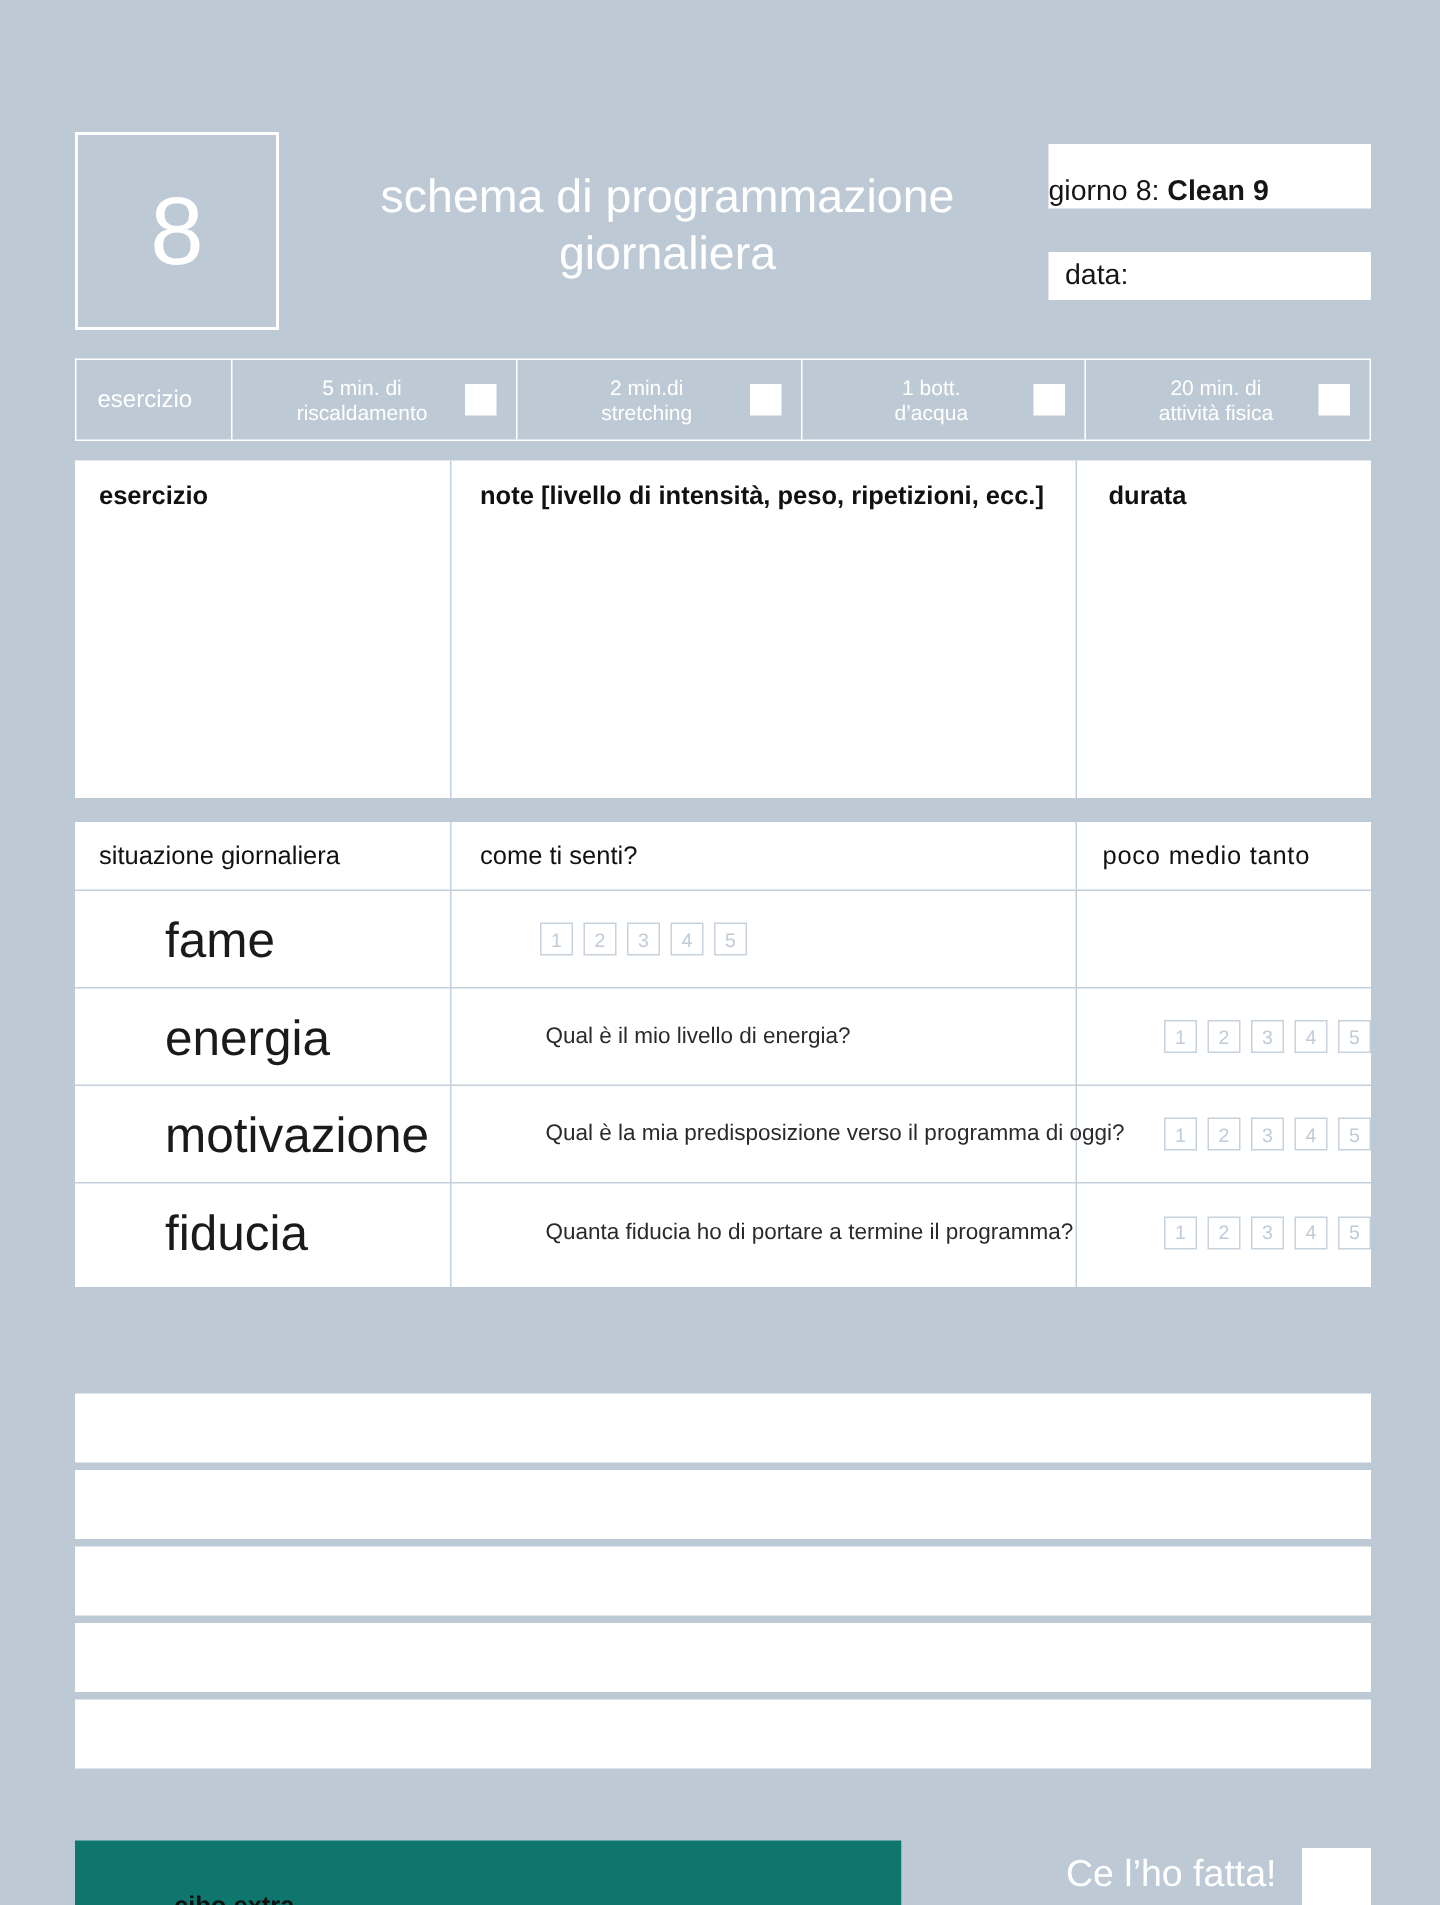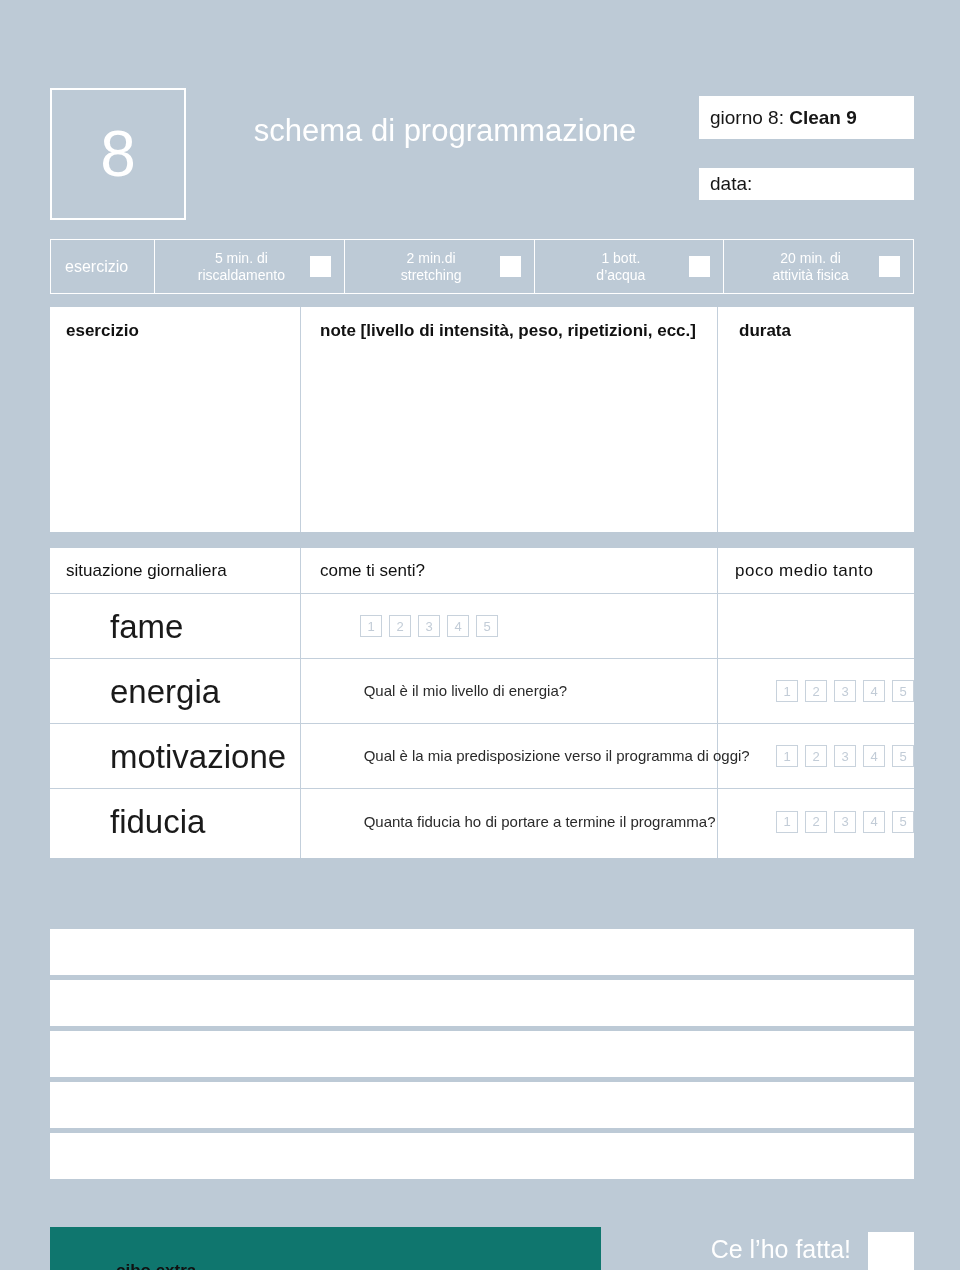--- a/index.html
+++ b/index.html
@@ -58,22 +58,21 @@
     font-weight: 300;
     line-height: 1.22;
   }
 
   .day-label-box {
     position: absolute;
     left: 699px; top: 96px;
     width: 215px; height: 43px;
     background: #ffffff;
     display: flex;
-    align-items: center;
-    padding-left: 11px;
+    align-items: flex-end;
   }
   .day-label-box .lbl {
     font-size: 19px;
     font-weight: 400;
     color: #161616;
   }
   .day-label-box .lbl b { font-weight: 700; }
 
   .data-box {
     position: absolute;
@@ -298,20 +297,21 @@
 <div class="page">
 
   <div class="header">
 
     <div class="day-box">
       <span class="num">8</span>
     </div>
 
     <div class="main-title">
       <div>schema di programmazione</div>
+      <div>giornaliera</div>
     </div>
 
     <div class="day-label-box">
       <span class="lbl"><span>giorno 8: </span><b>Clean 9</b></span>
     </div>
 
     <div class="data-box">
       <span class="lbl">data:</span>
     </div>
   </div>

